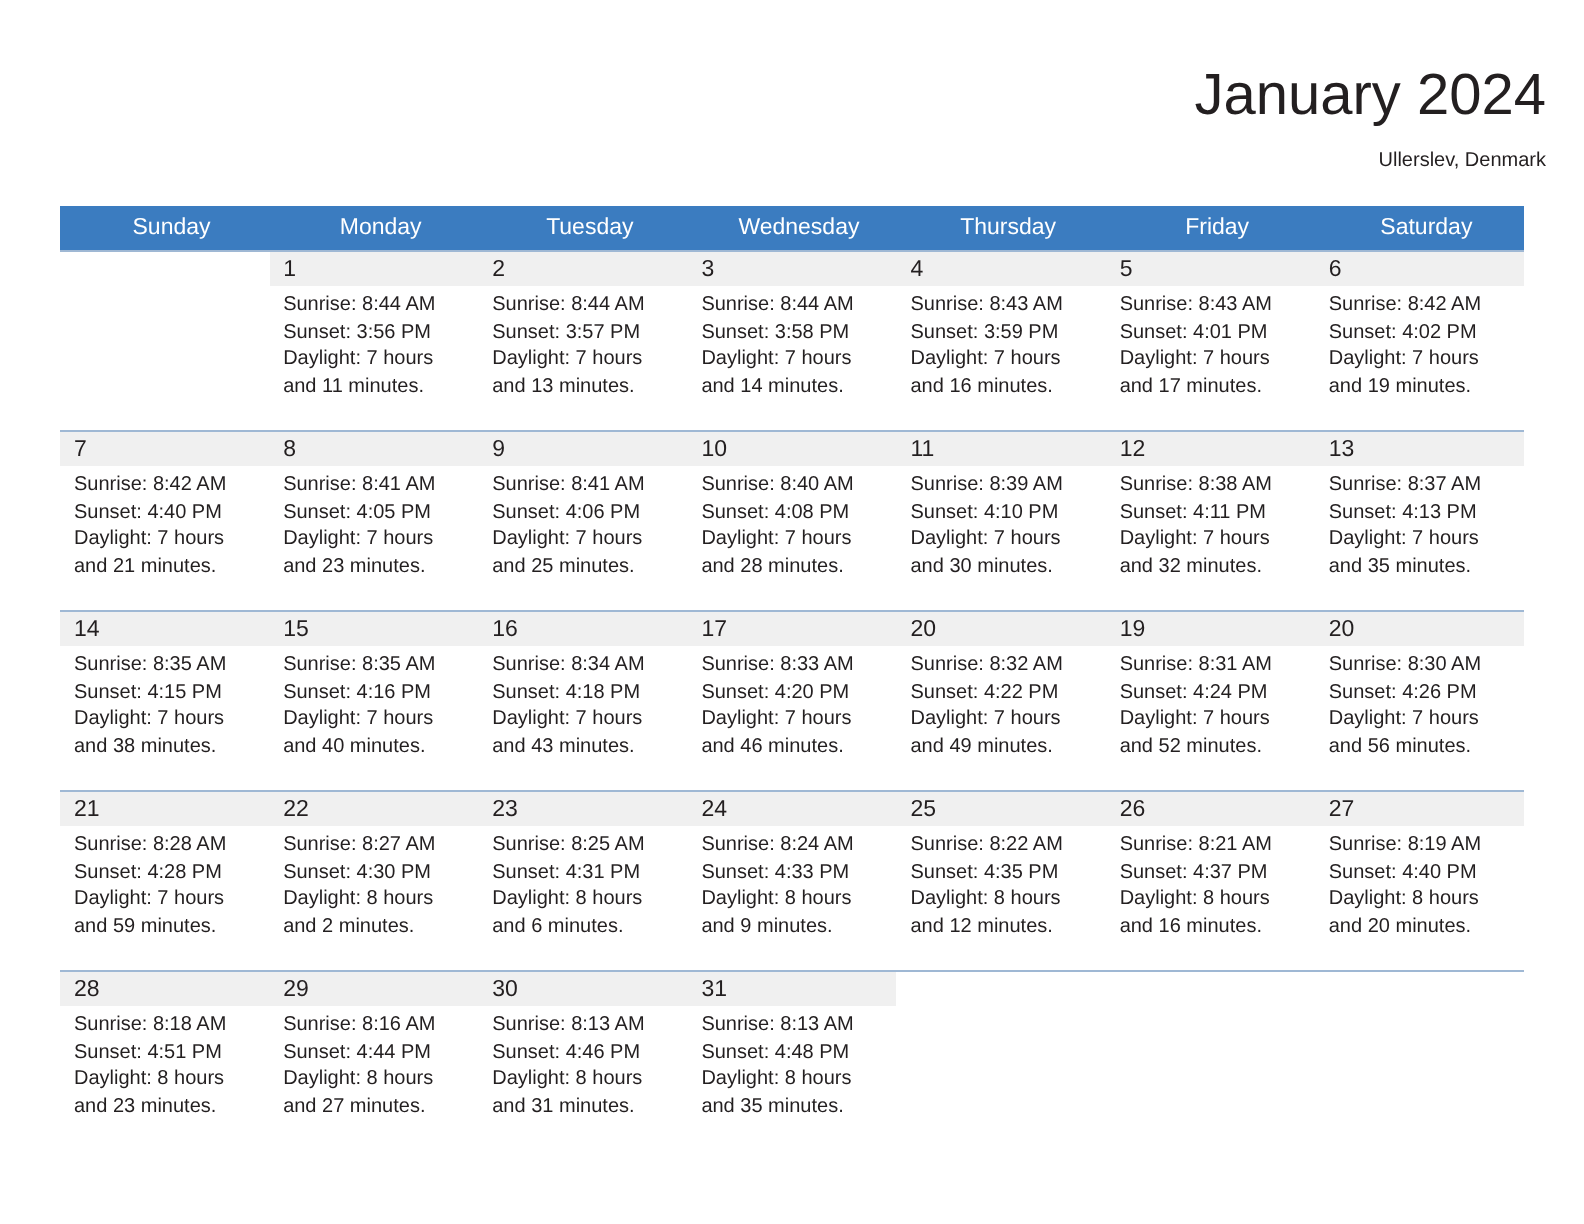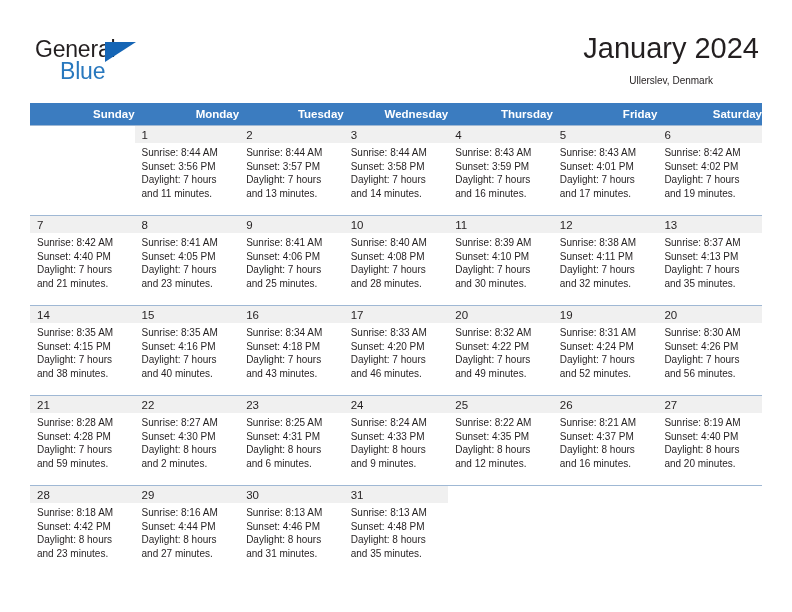--- a/index.html
+++ b/index.html
@@ -58,23 +58,23 @@
     position: absolute;
     left: 25px;
     top: 22px;
     font-size: 23px;
     letter-spacing: -0.2px;
     color: #2878be;
   }
 
   .title-block {
     position: absolute;
-    right: 33px;
+    right: 19px;
     top: 30px;
-    text-align: center;
+    text-align: right;
   }
   .cal-title {
     font-size: 29px;
     color: #231f20;
     line-height: 36px;
     white-space: nowrap;
   }
   .cal-subtitle {
     font-size: 10px;
     color: #231f20;
@@ -88,23 +88,23 @@
     position: absolute;
     left: 30px;
     top: 103px;
     width: 732px;
     border-collapse: collapse;
     table-layout: fixed;
   }
   .calendar th {
     background: #3b7cc0;
     color: #ffffff;
-    font-weight: bold;
+    font-weight: normal;
     font-size: 11.5px;
-    text-align: right;
+    text-align: center;
     padding: 5px 0 5px 7px;
     height: 11px;
     border: none;
   }
   .calendar td {
     vertical-align: top;
     padding: 0;
     border: none;
     height: 90px;
     width: 104.57px;
@@ -141,25 +141,20 @@
     white-space: nowrap;
   }
 </style>
 </head>
 <body>
 
 <div class="page">
 
   <div class="header">
 
-    <div class="logo">
-      <span class="logo-general">General</span>
-      <span class="logo-tri"></span>
-      <span class="logo-blue">Blue</span>
-    </div>
 
     <div class="title-block">
       <div class="cal-title">January 2024</div>
       <div class="cal-subtitle">Ullerslev, Denmark</div>
     </div>
 
   </div>
 
   <table class="calendar">
     <thead>
@@ -484,21 +479,21 @@
               </div>
             </div>
           </td>
         </tr>
         <tr>
           <td>
             <div class="cell-inner">
               <div class="daynum-band">28</div>
               <div class="cell-lines">
                 <div>Sunrise: 8:18 AM</div>
-                <div>Sunset: 4:42 PM</div>
+                <div>Sunset: 4:51 PM</div>
                 <div>Daylight: 8 hours</div>
                 <div>and 23 minutes.</div>
               </div>
             </div>
           </td>
           <td>
             <div class="cell-inner">
               <div class="daynum-band">29</div>
               <div class="cell-lines">
                 <div>Sunrise: 8:16 AM</div>

